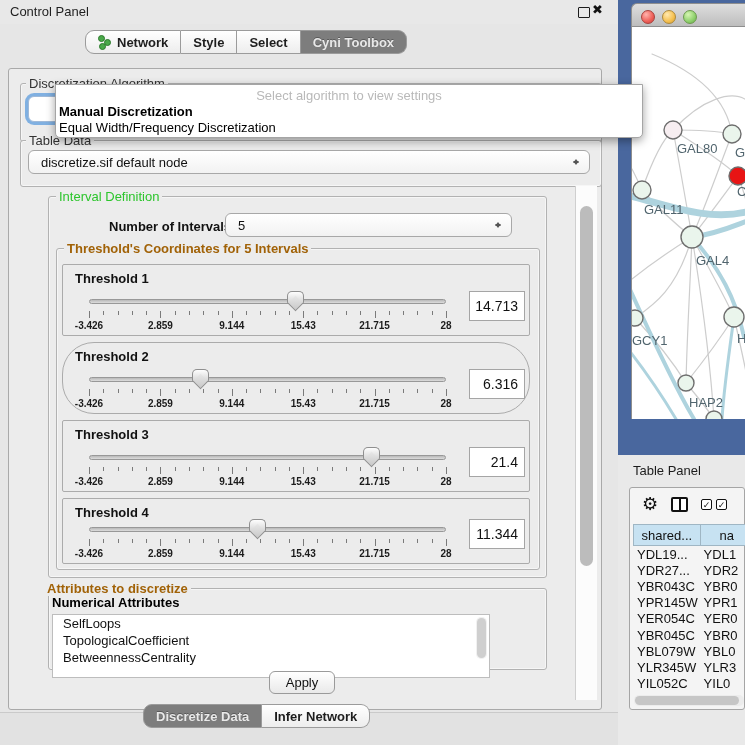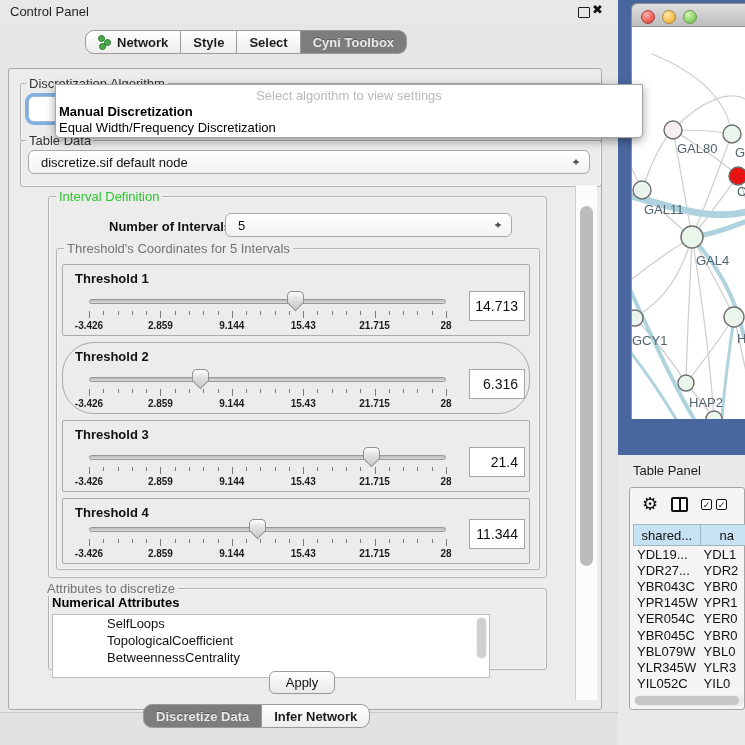--- a/index.html
+++ b/index.html
@@ -29,21 +29,21 @@
   .net-glyph i:nth-child(1){left:0;top:0;}
   .net-glyph i:nth-child(2){left:6px;top:4px;}
   .net-glyph i:nth-child(3){left:1px;top:8px;}
   
   .content-panel{left:8px;top:68px;width:594px;height:642px;background:#ececec;
       border:1px solid #a9a9a9;border-radius:3px;box-sizing:border-box;}
   .groupbox{border:1px solid #b2b2b2;border-radius:3px;box-shadow:inset 0 0 0 1px #f6f6f6;}
   .group-label{background:#ececec;padding:0 3px;font-size:13px;white-space:nowrap;z-index:2;}
   .lbl-dark{color:#333;}
   .lbl-green{color:#2cc52c;}
-  .lbl-blue{color:#737373;}
+  .lbl-blue{color:#a16207;font-weight:bold;}
   .combo{background:linear-gradient(#ffffff,#f2f2f2);border:1px solid #a8a8a8;border-radius:6px;
      font-size:13px;color:#111;display:flex;align-items:center;box-sizing:border-box;padding-left:12px;}
   .combo .arrows{position:absolute;right:9px;top:50%;transform:translateY(-50%);width:8px;height:12px;}
   .combo .arrows:before{content:"";position:absolute;left:1px;top:0;border:3.5px solid transparent;border-bottom:4.5px solid #555;}
   .combo .arrows:after{content:"";position:absolute;left:1px;bottom:0;border:3.5px solid transparent;border-top:4.5px solid #555;}
   
   .popup{left:28px;top:84px;width:588px;height:54px;background:#fff;border:1px solid #a5a5a5;
      border-radius:0 0 5px 5px;box-shadow:0 3px 10px rgba(0,0,0,.38);z-index:10;box-sizing:border-box;margin-left:27px;}
   .popup-hint{position:absolute;left:0;top:3px;width:100%;text-align:center;font-size:13px;color:#b9b9b9;}
   .popup-opt{position:absolute;left:3px;font-size:13px;color:#000;}
@@ -63,21 +63,21 @@
       border-radius:5px 5px 2px 2px;background:linear-gradient(#fdfdfd,#d2d2d2);}
   .thumb-tail{position:absolute;left:3.2px;top:7px;width:10px;height:10px;transform:rotate(45deg);
       background:linear-gradient(135deg,#e8e8e8,#c8c8c8);border-right:1px solid #8f8f8f;border-bottom:1px solid #8f8f8f;}
   .tick{position:absolute;width:1px;background:#7a7a7a;}
   .tick.major{top:46px;height:7px;}
   .tick.minor{top:46px;height:4px;}
   .tick-label{position:absolute;top:55px;transform:translateX(-50%);font-size:10px;font-weight:bold;color:#1c1c1c;white-space:nowrap;}
   .thr-value{position:absolute;left:406px;top:26px;width:56px;height:30px;background:#fff;border:1px solid #a5a5a5;
      font-size:14px;color:#111;display:flex;align-items:center;justify-content:flex-end;padding-right:6px;box-sizing:border-box;}
   
-  .attr-list{left:52px;top:614px;width:438px;height:64px;background:#fff;border:1px solid #bdbdbd;overflow:hidden;box-sizing:border-box;padding-left:44px;}
+  .attr-list{left:52px;top:614px;width:438px;height:64px;background:#fff;border:1px solid #bdbdbd;overflow:hidden;box-sizing:border-box;}
   .attr-item{font-size:13px;color:#111;padding:1px 0 1px 10px;white-space:nowrap;}
   .attr-scroll{position:absolute;right:2px;top:2px;width:11px;height:42px;background:#f1f1f1;border-radius:5px;}
   .attr-scroll i{position:absolute;left:1px;top:1px;width:9px;height:40px;background:#cfcfcf;border-radius:5px;}
   .apply-btn{left:269px;top:671px;width:64px;height:21px;background:linear-gradient(#ffffff,#e9e9e9);
      border:1px solid #9a9a9a;border-radius:6px;font-size:13px;color:#111;display:flex;align-items:center;justify-content:center;}
   .panel-bottom-strip{left:0;top:712px;width:618px;height:33px;background:#e2e2e2;border-top:1px solid #cacaca;}
   
   .blue-bg{left:618px;top:0;width:127px;height:455px;background:#49679e;}
   .net-window{left:631px;top:3px;width:114px;height:416px;}
   .net-titlebar{left:0;top:0;width:114px;height:24px;background:linear-gradient(#dedede,#bdbdbd);

